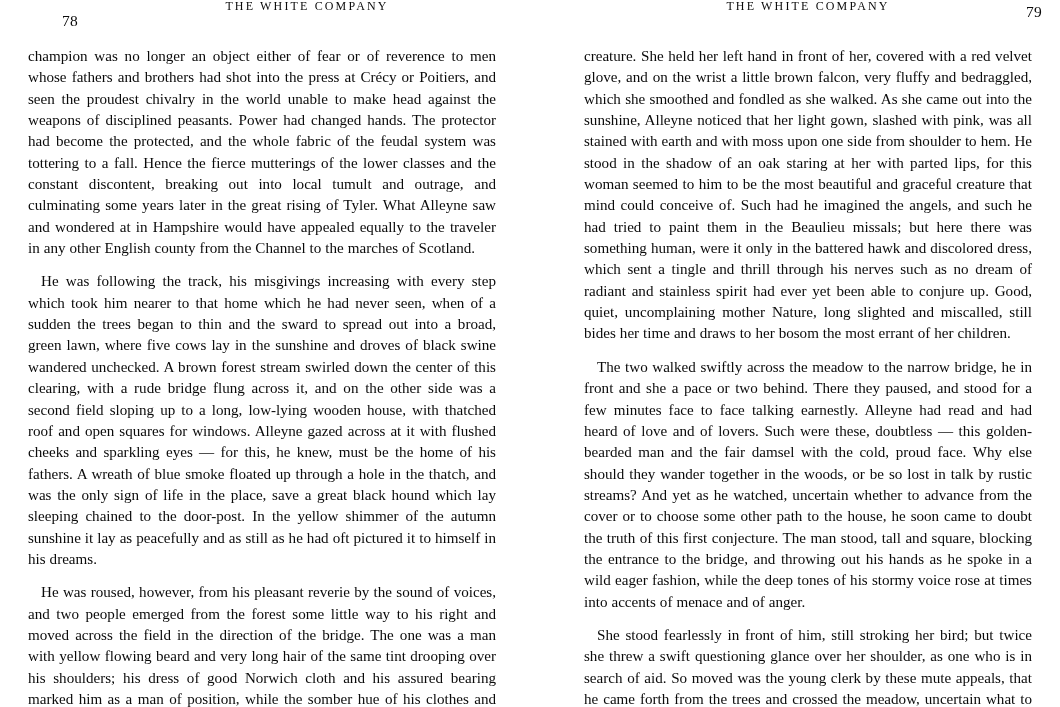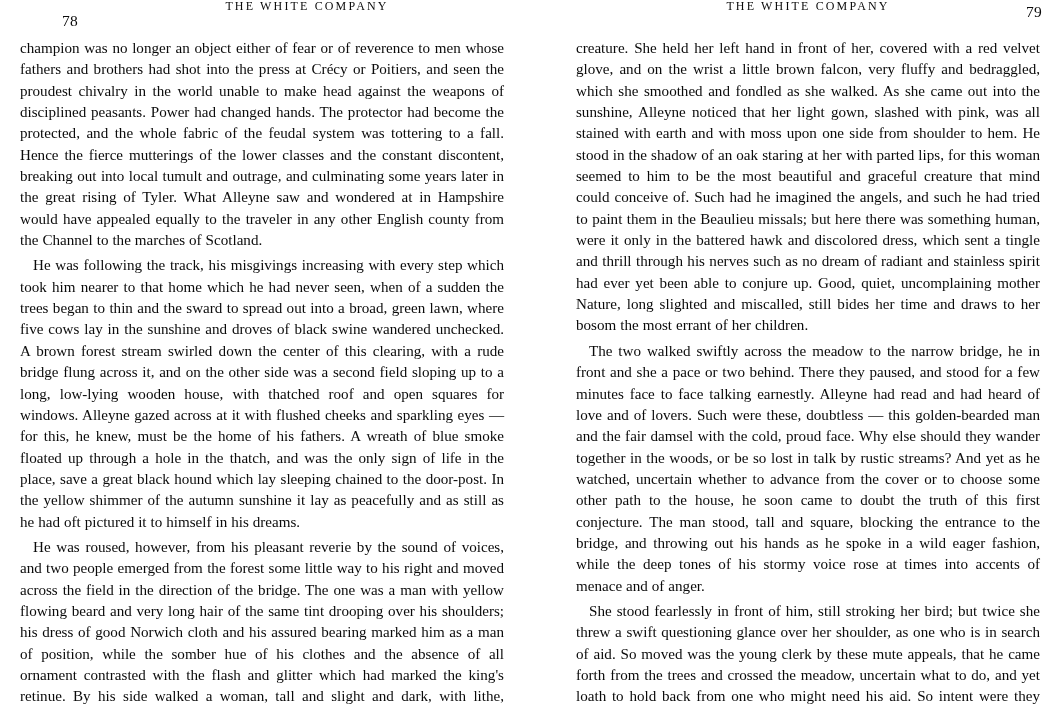--- a/index.html
+++ b/index.html
@@ -64,21 +64,21 @@
   .body-text {
     font-size: 15.1px;
     line-height: 21.35px;
     text-align: justify;
     text-justify: inter-word;
     -webkit-hyphens: none;
     hyphens: none;
     word-spacing: 0.2px;
   }
   .body-text p {
-    margin: 4px;
+    margin: 12px;
     text-indent: 0;
   }
   .body-text p.indent {
     text-indent: 13px;
   }
   .body-text p:last-child {
     text-align: justify;
   }
   
   .body-text p.tail {

